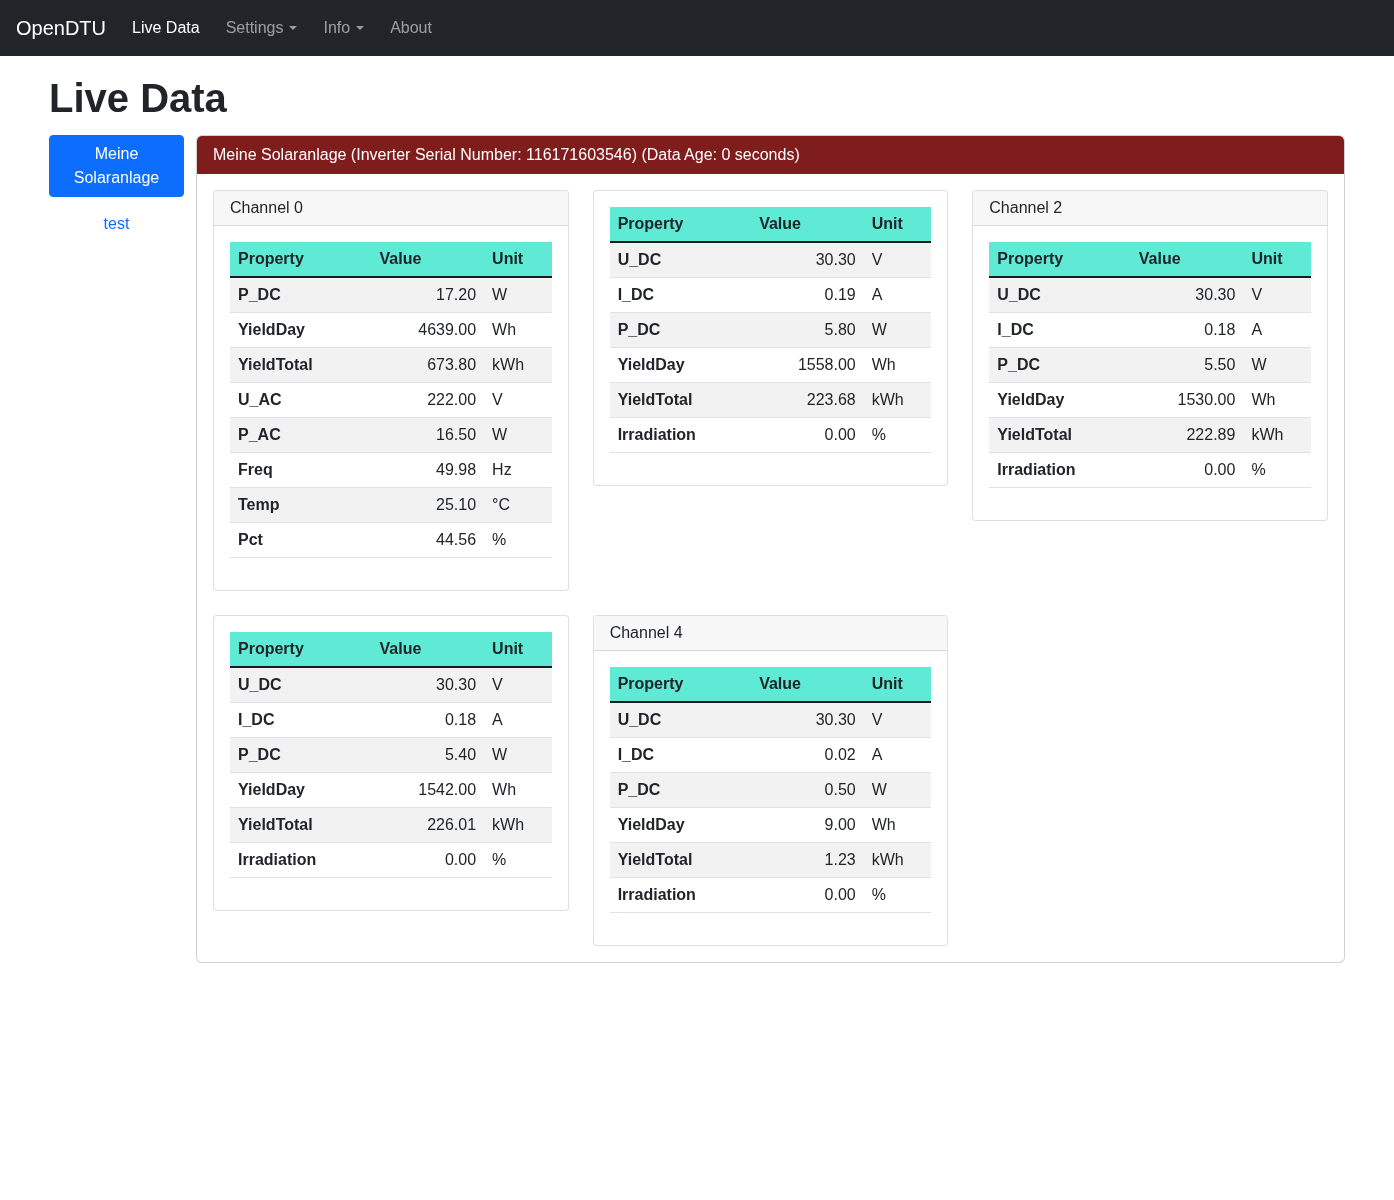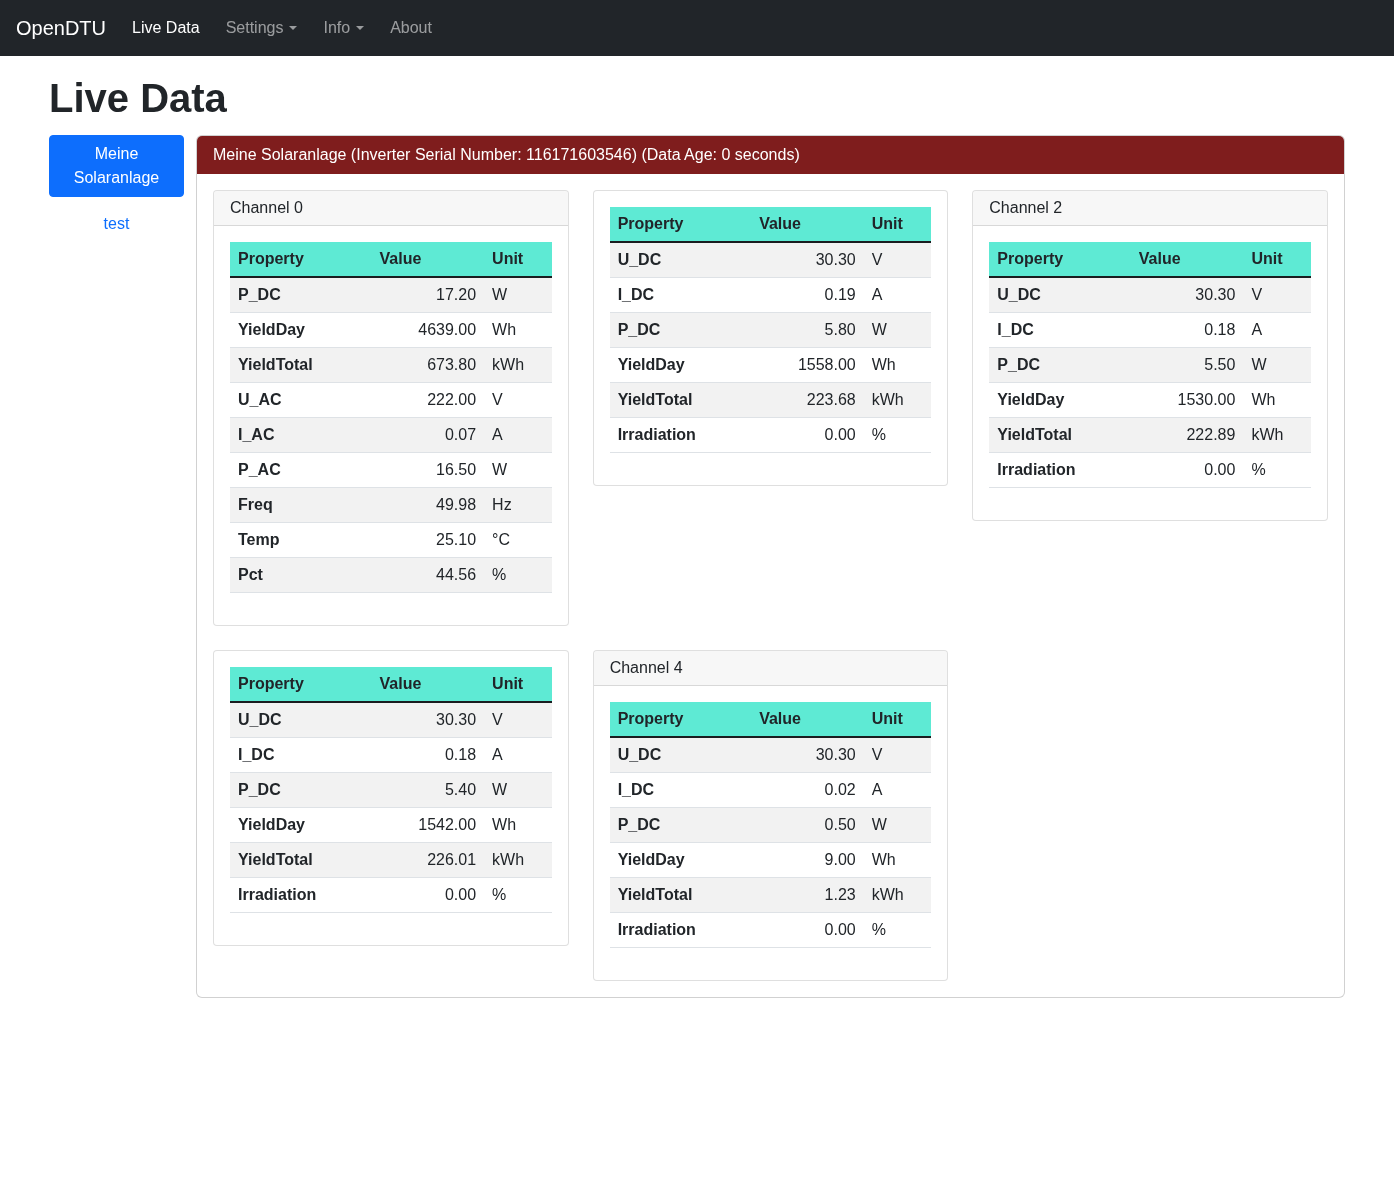--- a/index.html
+++ b/index.html
@@ -198,25 +198,20 @@
                       <th>YieldTotal</th>
                       <td>673.80</td>
                       <td>kWh</td>
                     </tr>
                   <tr>
                       <th>U_AC</th>
                       <td>222.00</td>
                       <td>V</td>
                     </tr>
                   <tr>
-                      <th>I_AC</th>
-                      <td>0.07</td>
-                      <td>A</td>
-                    </tr>
-                  <tr>
                       <th>P_AC</th>
                       <td>16.50</td>
                       <td>W</td>
                     </tr>
                   <tr>
                       <th>Freq</th>
                       <td>49.98</td>
                       <td>Hz</td>
                     </tr>
                   <tr>

